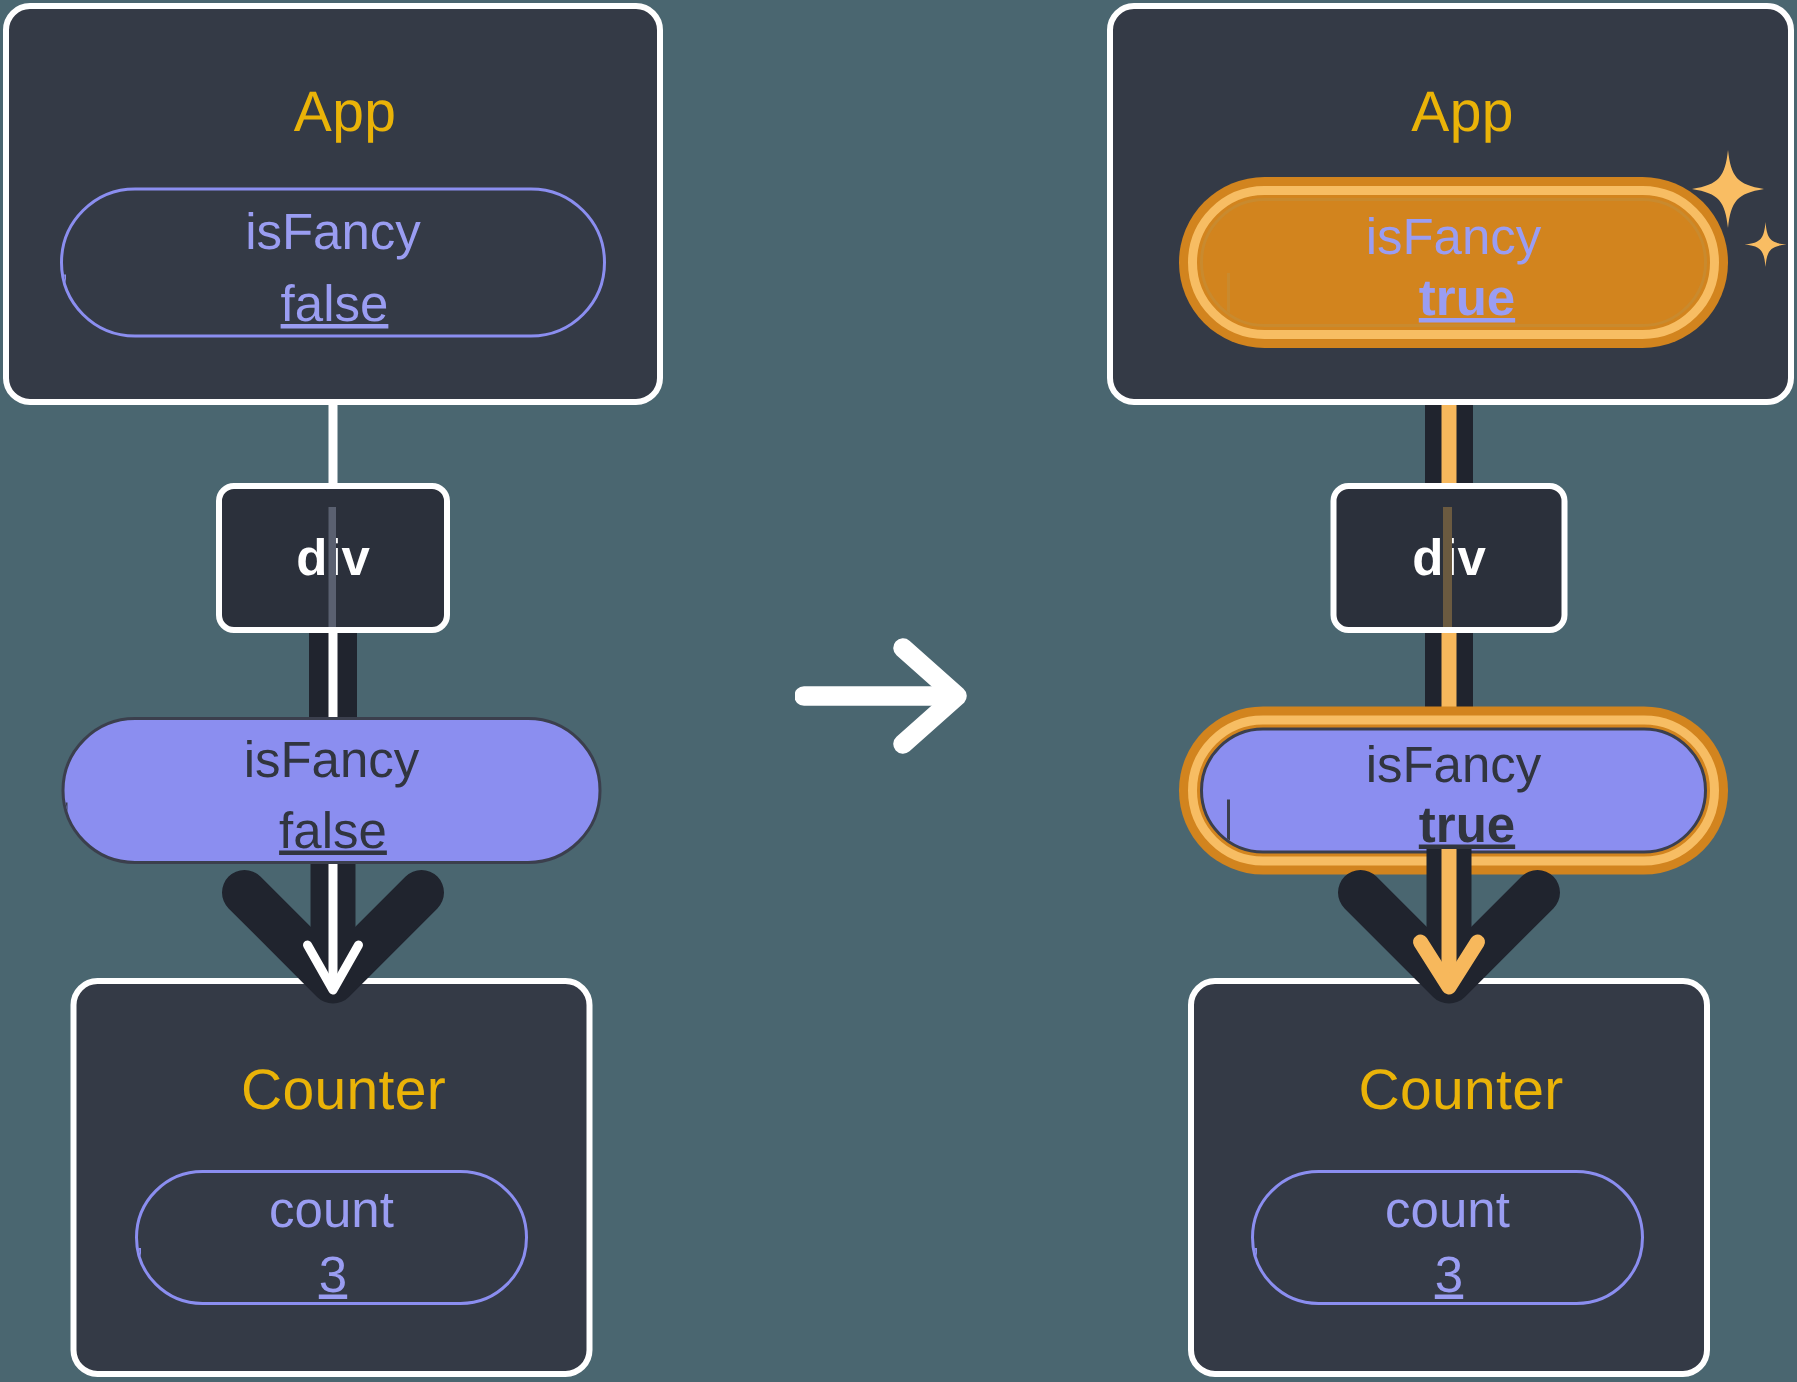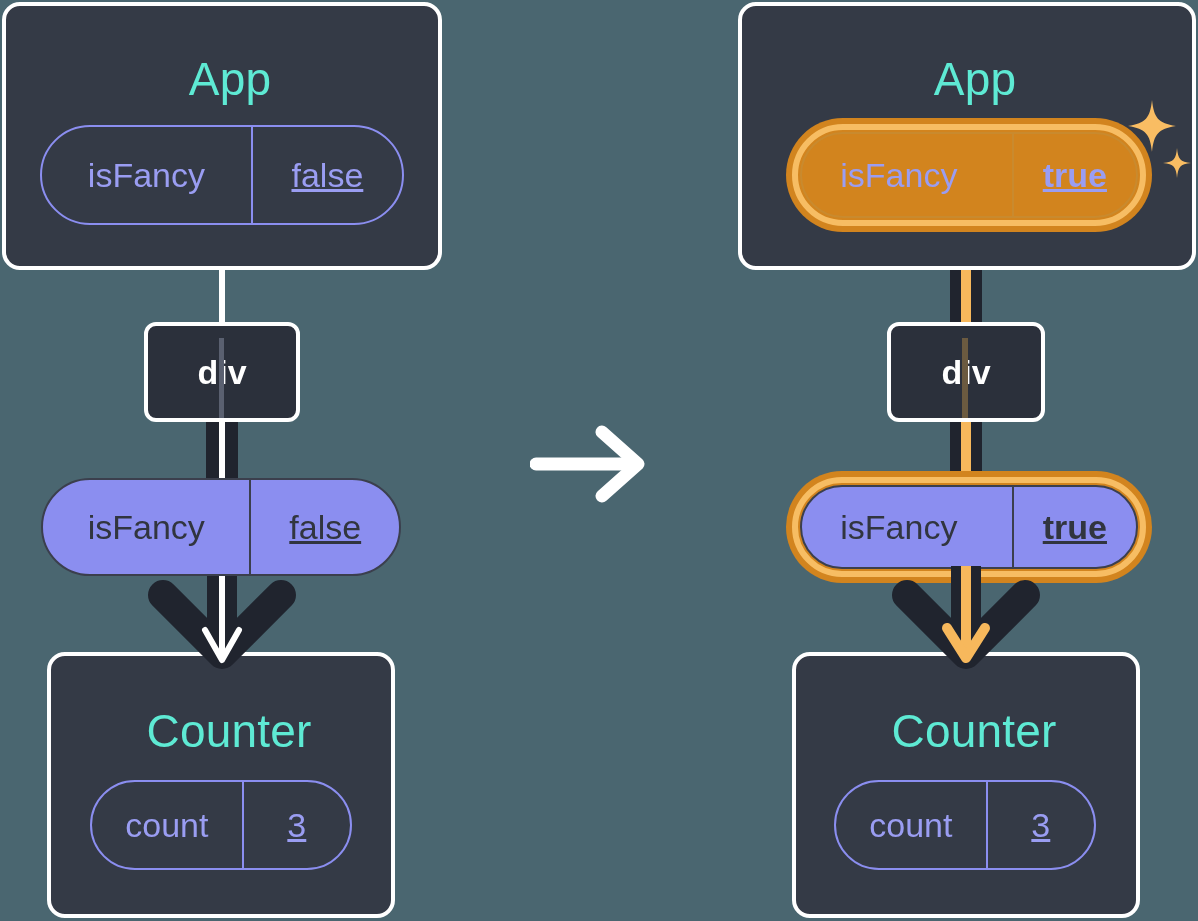--- a/index.html
+++ b/index.html
@@ -28,22 +28,22 @@
     border: 4px solid #ffffff;
     border-radius: 18px;
     box-sizing: border-box;
     z-index: 5;
   }
   .node-title {
     position: absolute;
     left: 16px;
     right: 0;
     text-align: center;
-    color: #5eead4;
-    font-size: 46px;
+    color: #eab308;
+    font-size: 38px;
     font-weight: 400;
     letter-spacing: 0.2px;
     line-height: 1;
     white-space: nowrap;
   }
   .div-box {
     position: absolute;
     background: #2b303b;
     border: 4px solid #ffffff;
     border-radius: 12px;
@@ -64,20 +64,21 @@
 
   
   .pill {
     position: absolute;
     box-sizing: border-box;
     display: flex;
     align-items: stretch;
     border-radius: 999px;
     overflow: hidden;
     z-index: 9;
+    flex-direction: column;
   }
   .pill .cell {
     display: flex;
     align-items: center;
     justify-content: center;
     box-sizing: border-box;
     line-height: 1;
     white-space: nowrap;
   }
   .pill .cell-name { flex: 0 0 58%; }

